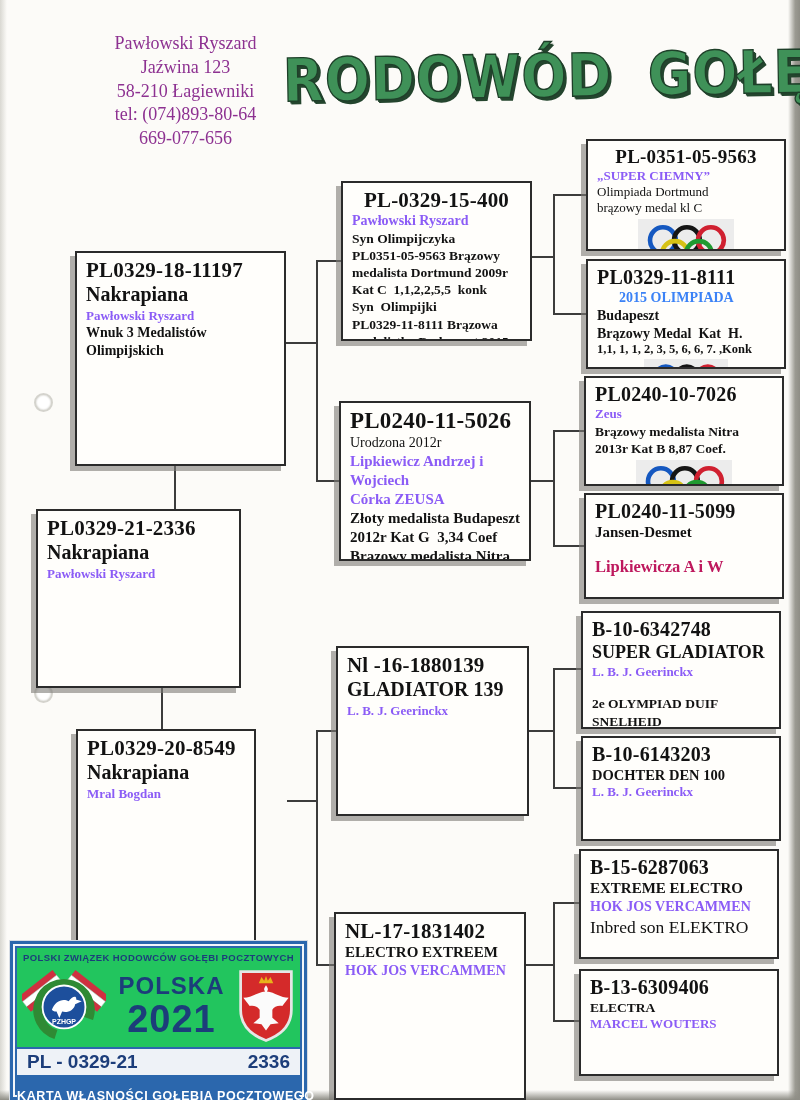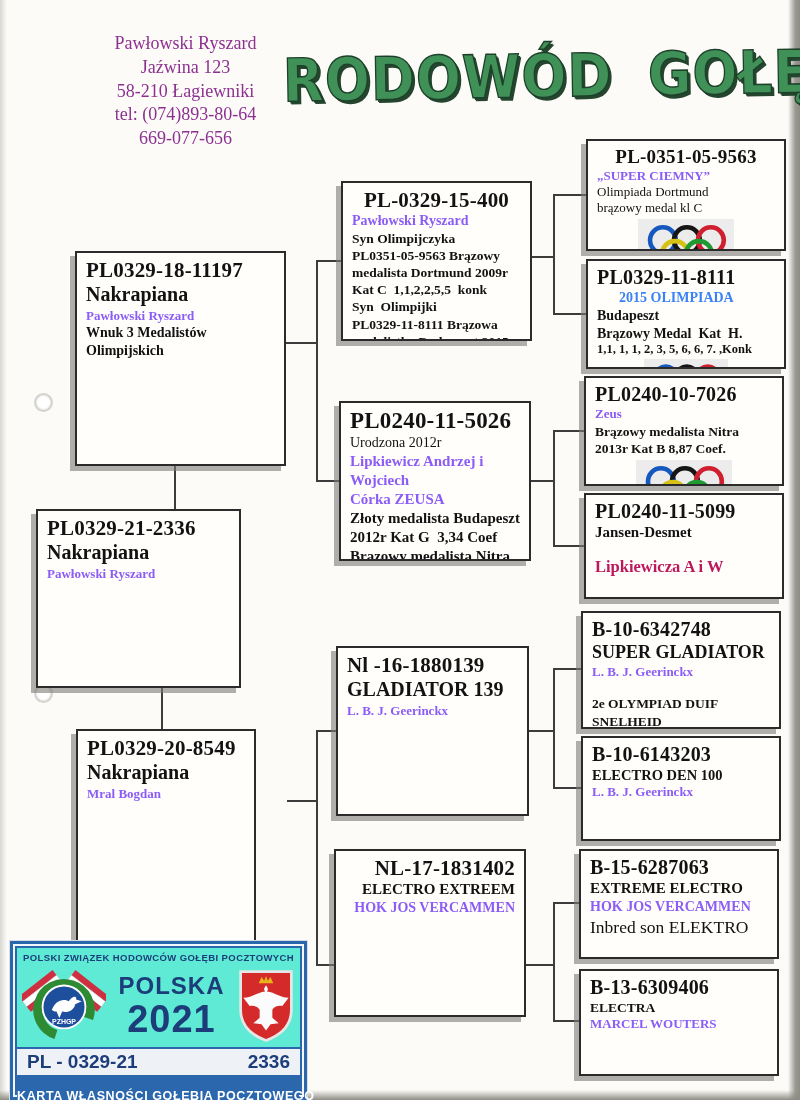--- a/index.html
+++ b/index.html
@@ -49,21 +49,21 @@
   .seg-red{color:#3b82f6;margin-left:22px;}
   .rings{display:block;margin:3px auto 0;width:96px;}
   .rings.small{width:84px;margin-top:1px;}
 
   .box-father{left:75px;top:251px;width:211px;height:215px;}
   .box-root{left:36px;top:509px;width:205px;height:179px;}
   .box-mother{left:76px;top:729px;width:180px;height:214px;}
   .box-m1{left:341px;top:181px;width:191px;height:160px;}
   .box-m2{left:339px;top:401px;width:192px;height:160px;}
   .box-m3{left:336px;top:646px;width:193px;height:170px;}
-  .box-m4{left:334px;top:849px;width:192px;height:168px;text-align:right;}
+  .box-m4{left:334px;top:912px;width:192px;height:188px;}
   .box-r1{left:586px;top:139px;width:200px;height:112px;}
   .box-r2{left:586px;top:259px;width:200px;height:110px;}
   .box-r3{left:584px;top:376px;width:200px;height:110px;}
   .box-r4{left:584px;top:493px;width:200px;height:106px;}
   .box-r5{left:581px;top:611px;width:200px;height:118px;}
   .box-r6{left:581px;top:736px;width:200px;height:105px;}
   .box-r7{left:579px;top:849px;width:200px;height:110px;}
   .box-r8{left:579px;top:969px;width:200px;height:107px;}
 
   .box-father .ring,.box-root .ring,.box-mother .ring{font-size:21px;}
@@ -86,21 +86,21 @@
   .box-r5 .l-name{font-size:18px;}
   .box-r6 .l-black{font-size:14.5px;}
   .box-r7 .l-black{font-size:15px;}
   .box-r7 .l-red{font-size:14px;}
   .box-r7 .l-plainbig{font-size:17.5px;}
 
   
   .stamp{position:absolute;left:10px;top:941px;width:297px;height:159px;z-index:5;
     background:#f3f6fa;border:3px solid #2b67ad;padding:2px;
     font-family:"Liberation Sans",sans-serif;box-shadow:0 0 0 1px #d8dde4;}
-  .stamp-inner{width:100%;height:100%;border:2px solid #2b67ad;background:#5eead4;
+  .stamp-inner{width:100%;height:100%;border:2px solid #2b67ad;background:#22c55e;
     display:flex;flex-direction:column;}
   .stamp-org{padding:4px 4px 2px;text-align:center;color:#1c3d7a;font-weight:bold;
     font-size:9.5px;letter-spacing:.4px;white-space:nowrap;}
   .stamp-mid{flex:1;display:flex;align-items:center;justify-content:space-between;padding:0 5px;}
   .stamp-center{text-align:center;color:#1c3d7a;line-height:1;}
   .stamp-country{font-size:24px;font-weight:bold;letter-spacing:1px;}
   .stamp-year{font-size:38px;font-weight:bold;letter-spacing:1px;margin-top:2px;}
   .stamp-id{display:flex;justify-content:space-between;align-items:center;
     border-top:2px solid #2b67ad;background:#eef2f7;padding:2px 10px;
     color:#1c3d7a;font-weight:bold;font-size:19px;}
@@ -252,21 +252,21 @@
     </div>
   <div class="pbox box-r5">
       <div class="ring">B-10-6342748</div>
       <div class="bline l-name">SUPER GLADIATOR</div>
       <div class="bline l-red">L. B. J. Geerinckx</div>
       <div class="bline l-spacer"></div>
       <div class="bline l-black">2e OLYMPIAD DUIF SNELHEID</div>
     </div>
   <div class="pbox box-r6">
       <div class="ring">B-10-6143203</div>
-      <div class="bline l-black">ELECTRO DEN 100</div>
+      <div class="bline l-black">DOCHTER DEN 100</div>
       <div class="bline l-red">L. B. J. Geerinckx</div>
     </div>
   <div class="pbox box-r7">
       <div class="ring">B-15-6287063</div>
       <div class="bline l-black">EXTREME ELECTRO</div>
       <div class="bline l-red">HOK JOS VERCAMMEN</div>
       <div class="bline l-plainbig">Inbred son ELEKTRO</div>
     </div>
   <div class="pbox box-r8">
       <div class="ring">B-13-6309406</div>

